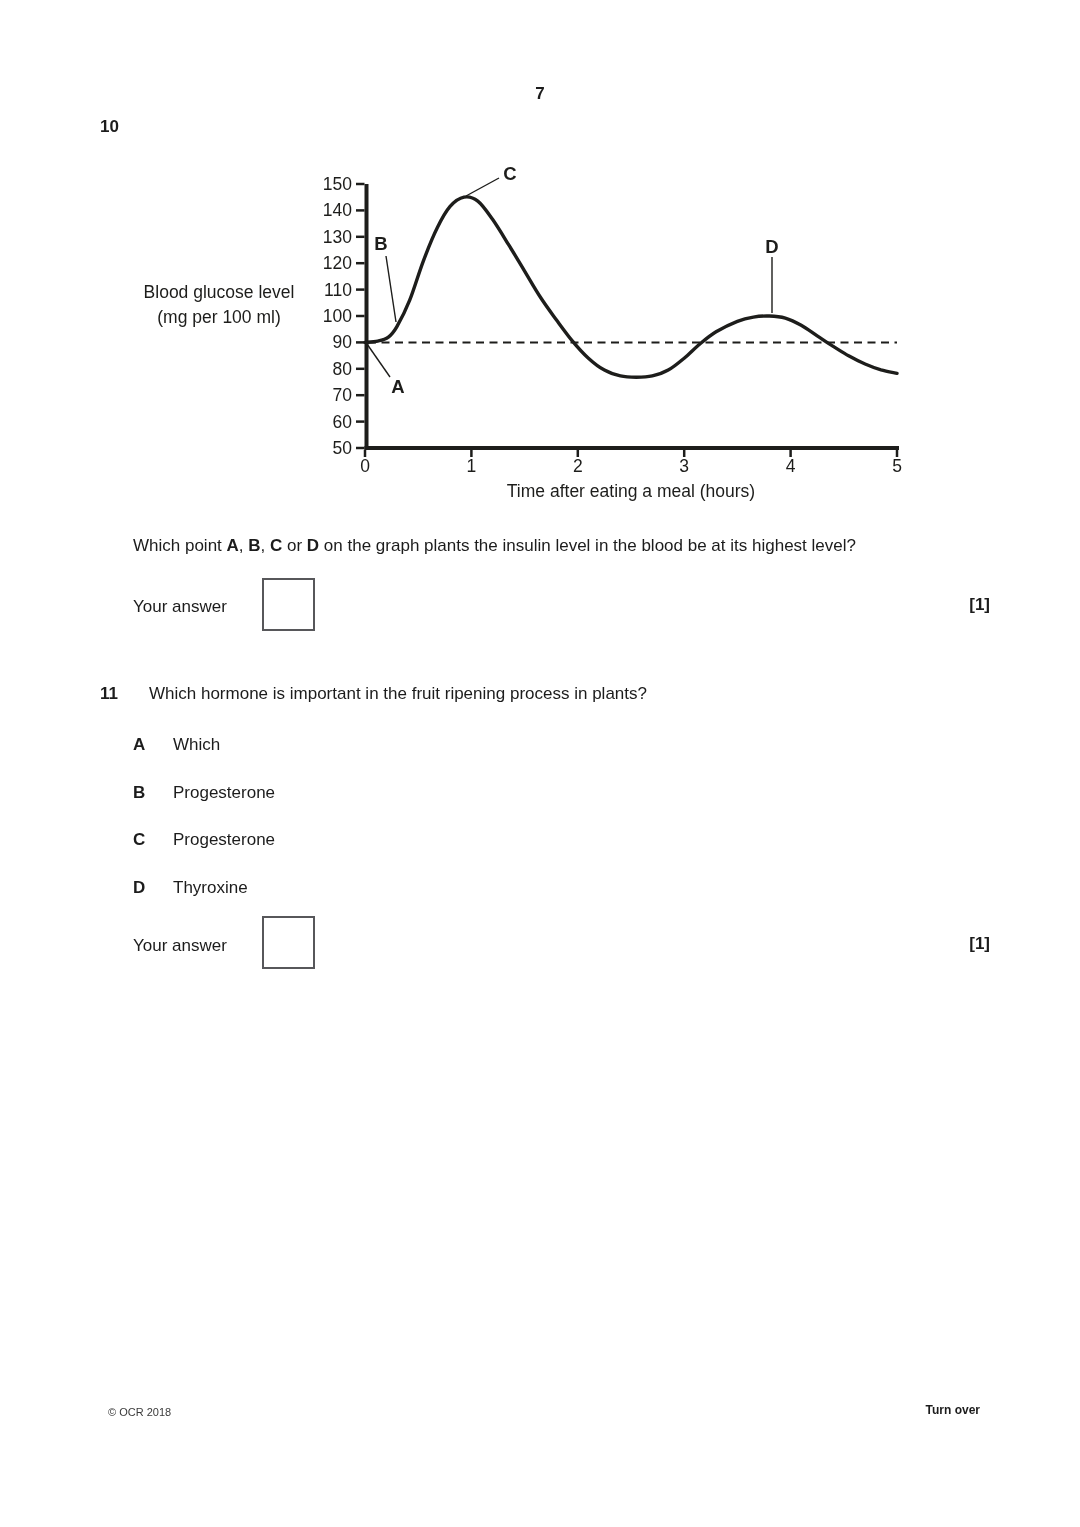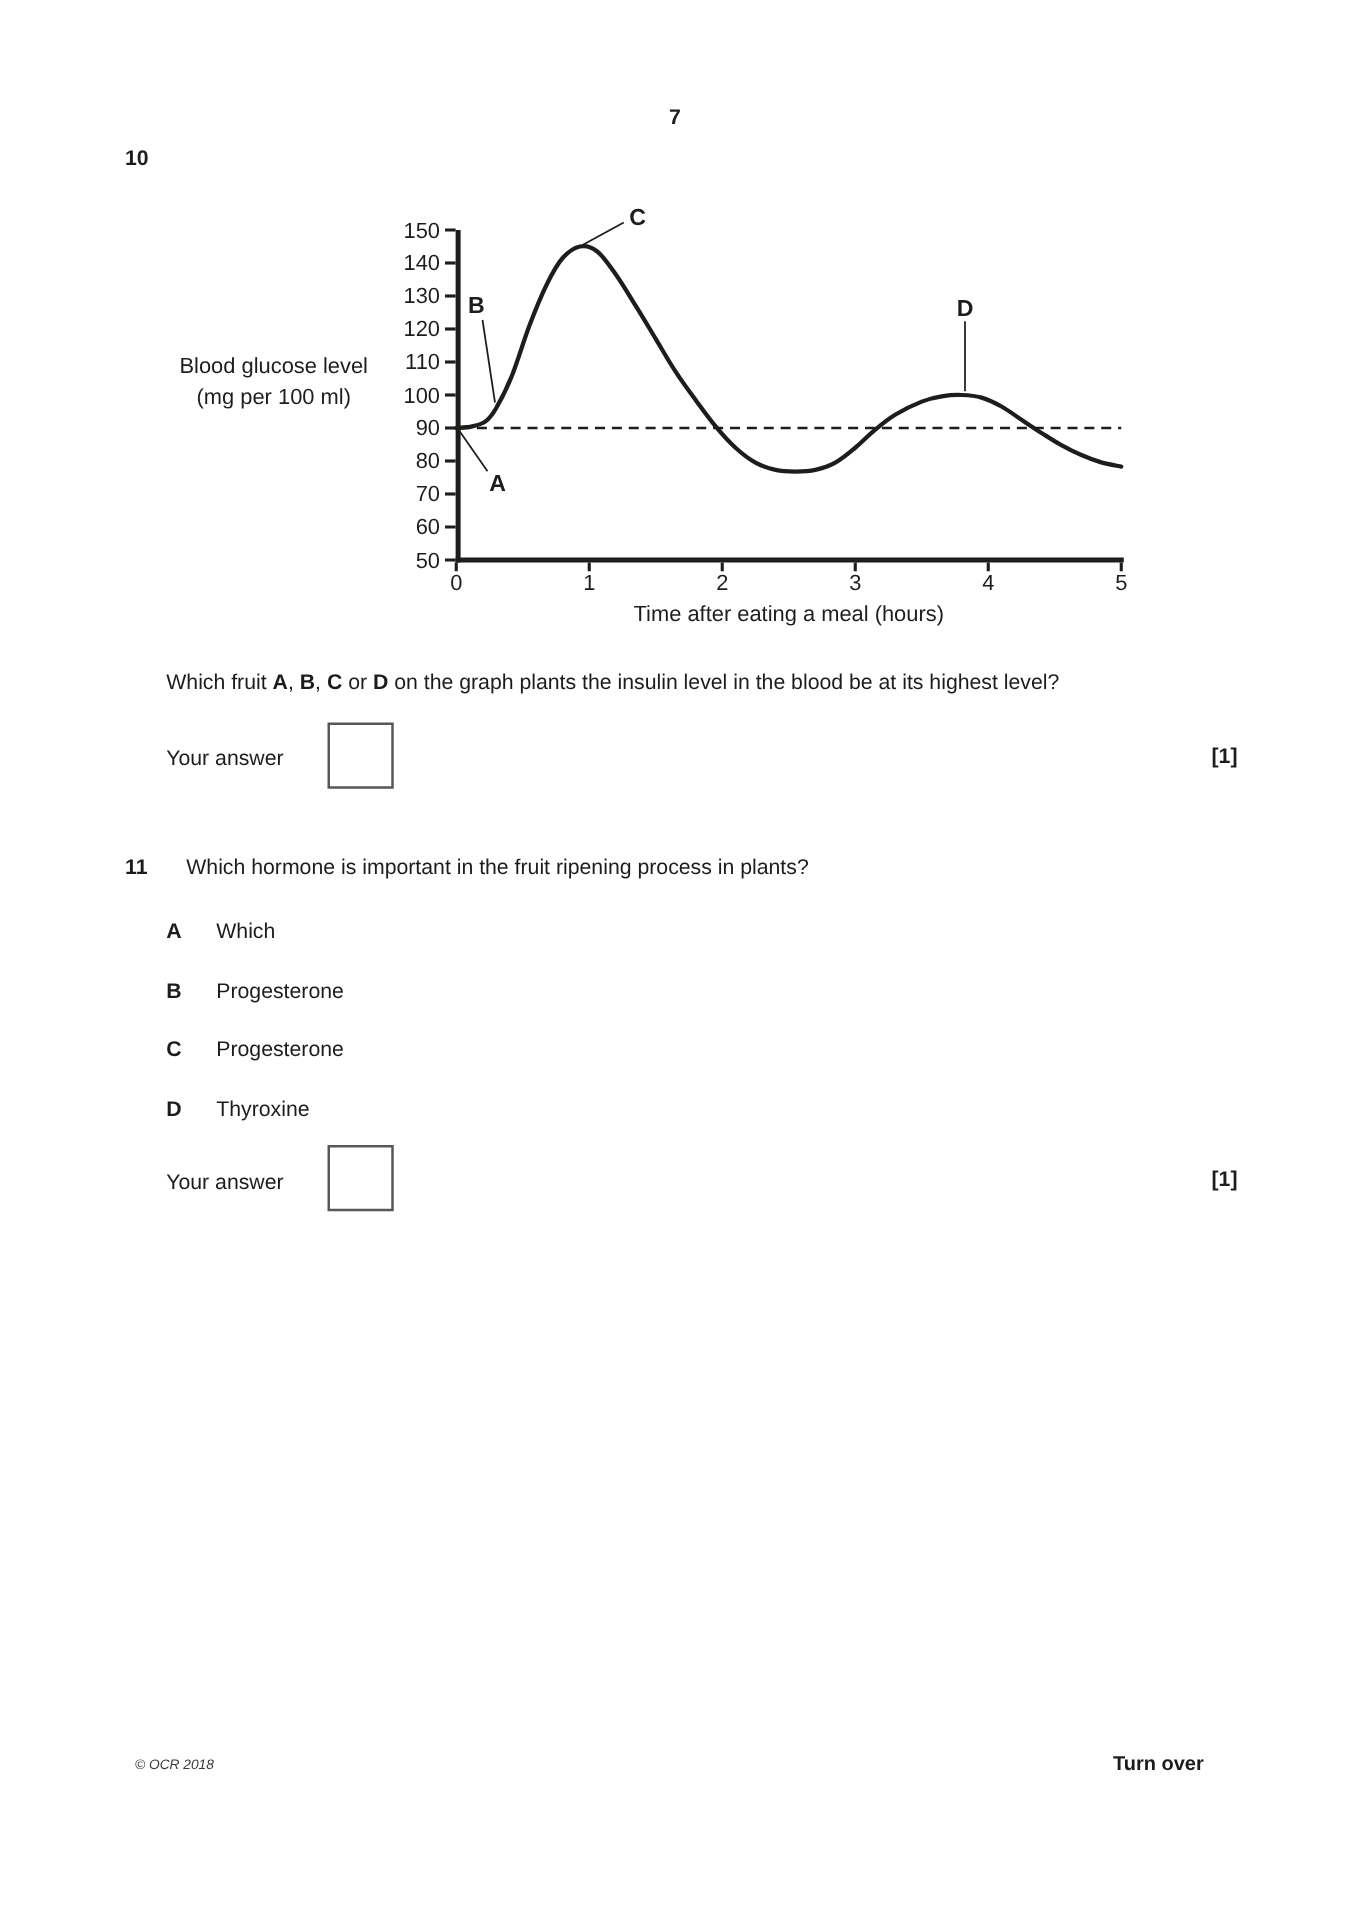--- a/index.html
+++ b/index.html
@@ -30,25 +30,25 @@
   .marks{
     position:absolute;right:90px;
     font-weight:bold;font-size:17px;line-height:20px;
   }
   .options{position:absolute;left:133px;top:735px;}
   .option-row{display:flex;margin-bottom:27.5px;font-size:17px;line-height:20px;}
   .opt-letter{font-weight:bold;width:40px;flex:0 0 40px;}
   .chart-svg{position:absolute;left:130px;top:150px;}
   .footer-left{
     position:absolute;left:108px;top:1406px;
-    font-size:11px;color:#3a3a3a;font-style:italic;
+    font-size:11px;color:#3a3a3a;
   }
   .footer-right{
-    position:absolute;right:117px;top:1403px;
-    font-weight:bold;font-size:16px;
+    position:absolute;right:100px;top:1403px;
+    font-weight:bold;font-size:12px;
   }
 </style>
 </head>
 <body>
 
 <div class="page">
 
   <div class="page-num">7</div>
 
   <div class="qnum" style="top:117px;">10</div>
@@ -98,21 +98,21 @@
       <text x="251" y="100" fill="#1d1d1b" font-size="18.5" text-anchor="middle" font-weight="bold">B</text>
       <line x1="369" y1="28" x2="336" y2="46" stroke="#1d1d1b" stroke-width="1.4"></line>
       <text x="380" y="30" fill="#1d1d1b" font-size="18.5" text-anchor="middle" font-weight="bold">C</text>
       <line x1="642" y1="107" x2="642" y2="163" stroke="#1d1d1b" stroke-width="1.4"></line>
       <text x="642" y="103" fill="#1d1d1b" font-size="18.5" text-anchor="middle" font-weight="bold">D</text>
       <text x="89" y="148" fill="#1d1d1b" font-size="17.5" text-anchor="middle">Blood glucose level</text>
       <text x="89" y="173" fill="#1d1d1b" font-size="17.5" text-anchor="middle">(mg per 100 ml)</text>
       <text x="501" y="347" fill="#1d1d1b" font-size="17.5" text-anchor="middle">Time after eating a meal (hours)</text>
     </svg>
 
-  <div class="qtext" style="left:133px;top:536px;"><span>Which fruit </span><span style="font-weight: bold;">A</span><span>, </span><span style="font-weight: bold;">B</span><span>, </span><span style="font-weight: bold;">C</span><span> or </span><span style="font-weight: bold;">D</span><span> on the graph plants the insulin level in the blood be at its highest level?</span></div>
+  <div class="qtext" style="left:133px;top:536px;"><span>Which point </span><span style="font-weight: bold;">A</span><span>, </span><span style="font-weight: bold;">B</span><span>, </span><span style="font-weight: bold;">C</span><span> or </span><span style="font-weight: bold;">D</span><span> on the graph plants the insulin level in the blood be at its highest level?</span></div>
 
   <div class="qtext" style="left:133px;top:597px;">Your answer</div>
   <div class="answer-box" style="left:262px;top:578px;"></div>
   <div class="marks" style="top:595px;">[1]</div>
 
   <div class="qnum" style="top:684px;">11</div>
   <div class="qtext" style="left:133px;top:684px;margin-left:16px;">Which hormone is important in the fruit ripening process in plants?</div>
 
   <div id="q11-options" class="options">
       <div class="option-row">

